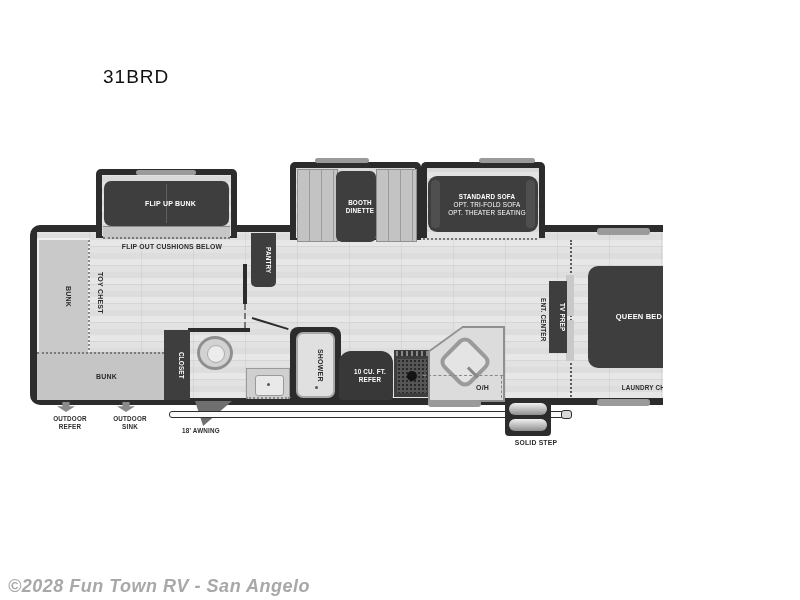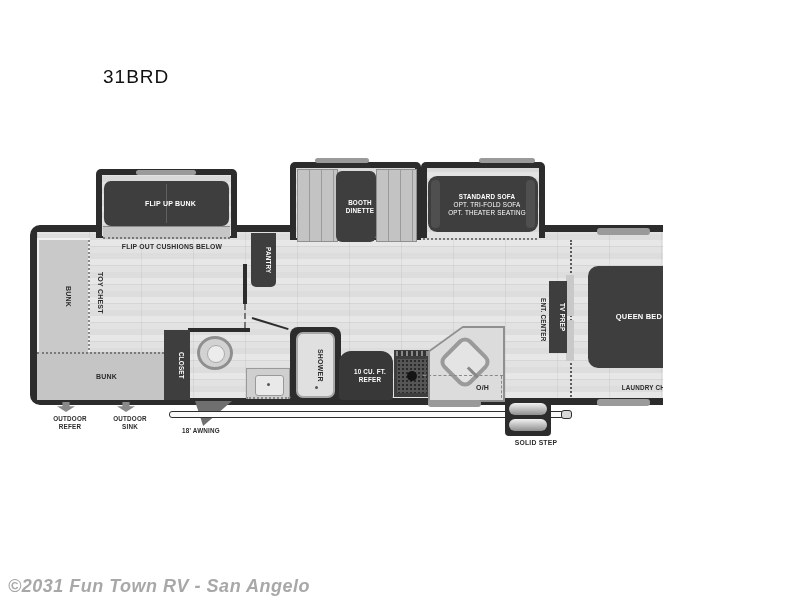--- a/index.html
+++ b/index.html
@@ -205,15 +205,15 @@
        border:1.5px solid #2e2e2e;border-radius:3px;box-sizing:border-box;"></div>
   <div class="abs lbl sm" style="left:174px;top:427px;">18' AWNING</div>
 
   <div class="abs wall" style="left:505px;top:399px;width:46px;height:37px;border-radius:4px;">
     <div class="abs tread" style="left:4px;top:4px;width:38px;height:12px;"></div>
     <div class="abs tread" style="left:4px;top:20px;width:38px;height:12px;"></div>
   </div>
   <div class="abs lbl ctr" style="left:499px;top:438px;width:58px;height:9px;font-size:6.8px;">SOLID STEP</div>
 
   <div class="abs" style="left:8px;top:576px;font-size:18px;font-weight:bold;font-style:italic;
-       color:#a8a8a8;letter-spacing:.5px;">©2031 Fun Town RV - San Angelo</div>
+       color:#a8a8a8;letter-spacing:.5px;">©2028 Fun Town RV - San Angelo</div>
 
 </div>
 
 </body></html>

